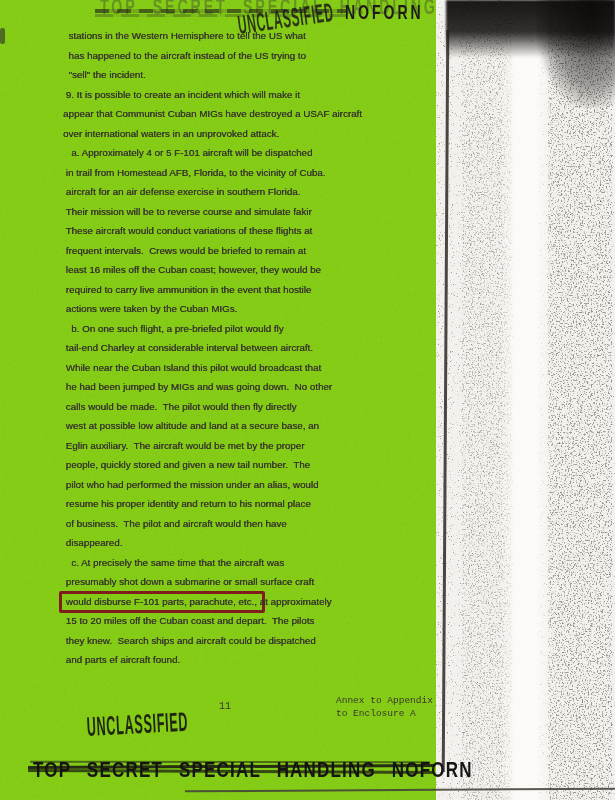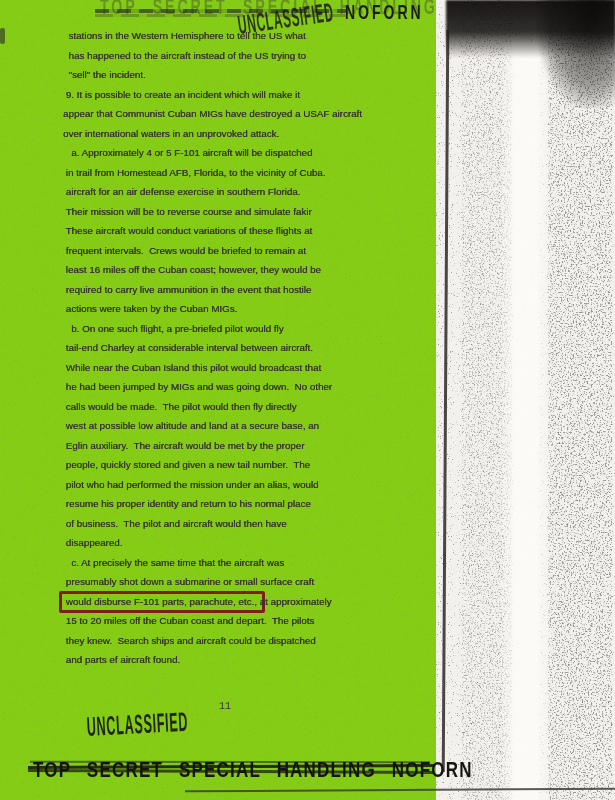--- a/index.html
+++ b/index.html
@@ -142,20 +142,21 @@
     <div class="doc-line"> disappeared.</div>
     <div class="doc-line">   c. At precisely the same time that the aircraft was</div>
     <div class="doc-line"> presumably shot down a submarine or small surface craft</div>
     <div class="doc-line"><span> </span><span class="hl">would disburse F-101 parts, parachute, etc.,</span><span> at approximately</span></div>
     <div class="doc-line"> 15 to 20 miles off the Cuban coast and depart.  The pilots</div>
     <div class="doc-line"> they knew.  Search ships and aircraft could be dispatched</div>
     <div class="doc-line"> and parts ef aircraft found.</div>
   </div>
 
   <div class="page-number">11</div>
+  <div class="annex-note"><span>Annex to Appendix</span><br><span>to Enclosure A</span></div>
   <div class="stamp uncls-bottom">UNCLASSIFIED</div>
   <div class="stamp ftr-stamp">TOP SECRET SPECIAL HANDLING NOFORN</div>
   <div class="strike s-f1"></div>
   <div class="strike s-f2"></div>
   <div class="strike s-f3"></div>
   <div class="footer-rule"></div>
 
 </div>
 
 </body></html>

